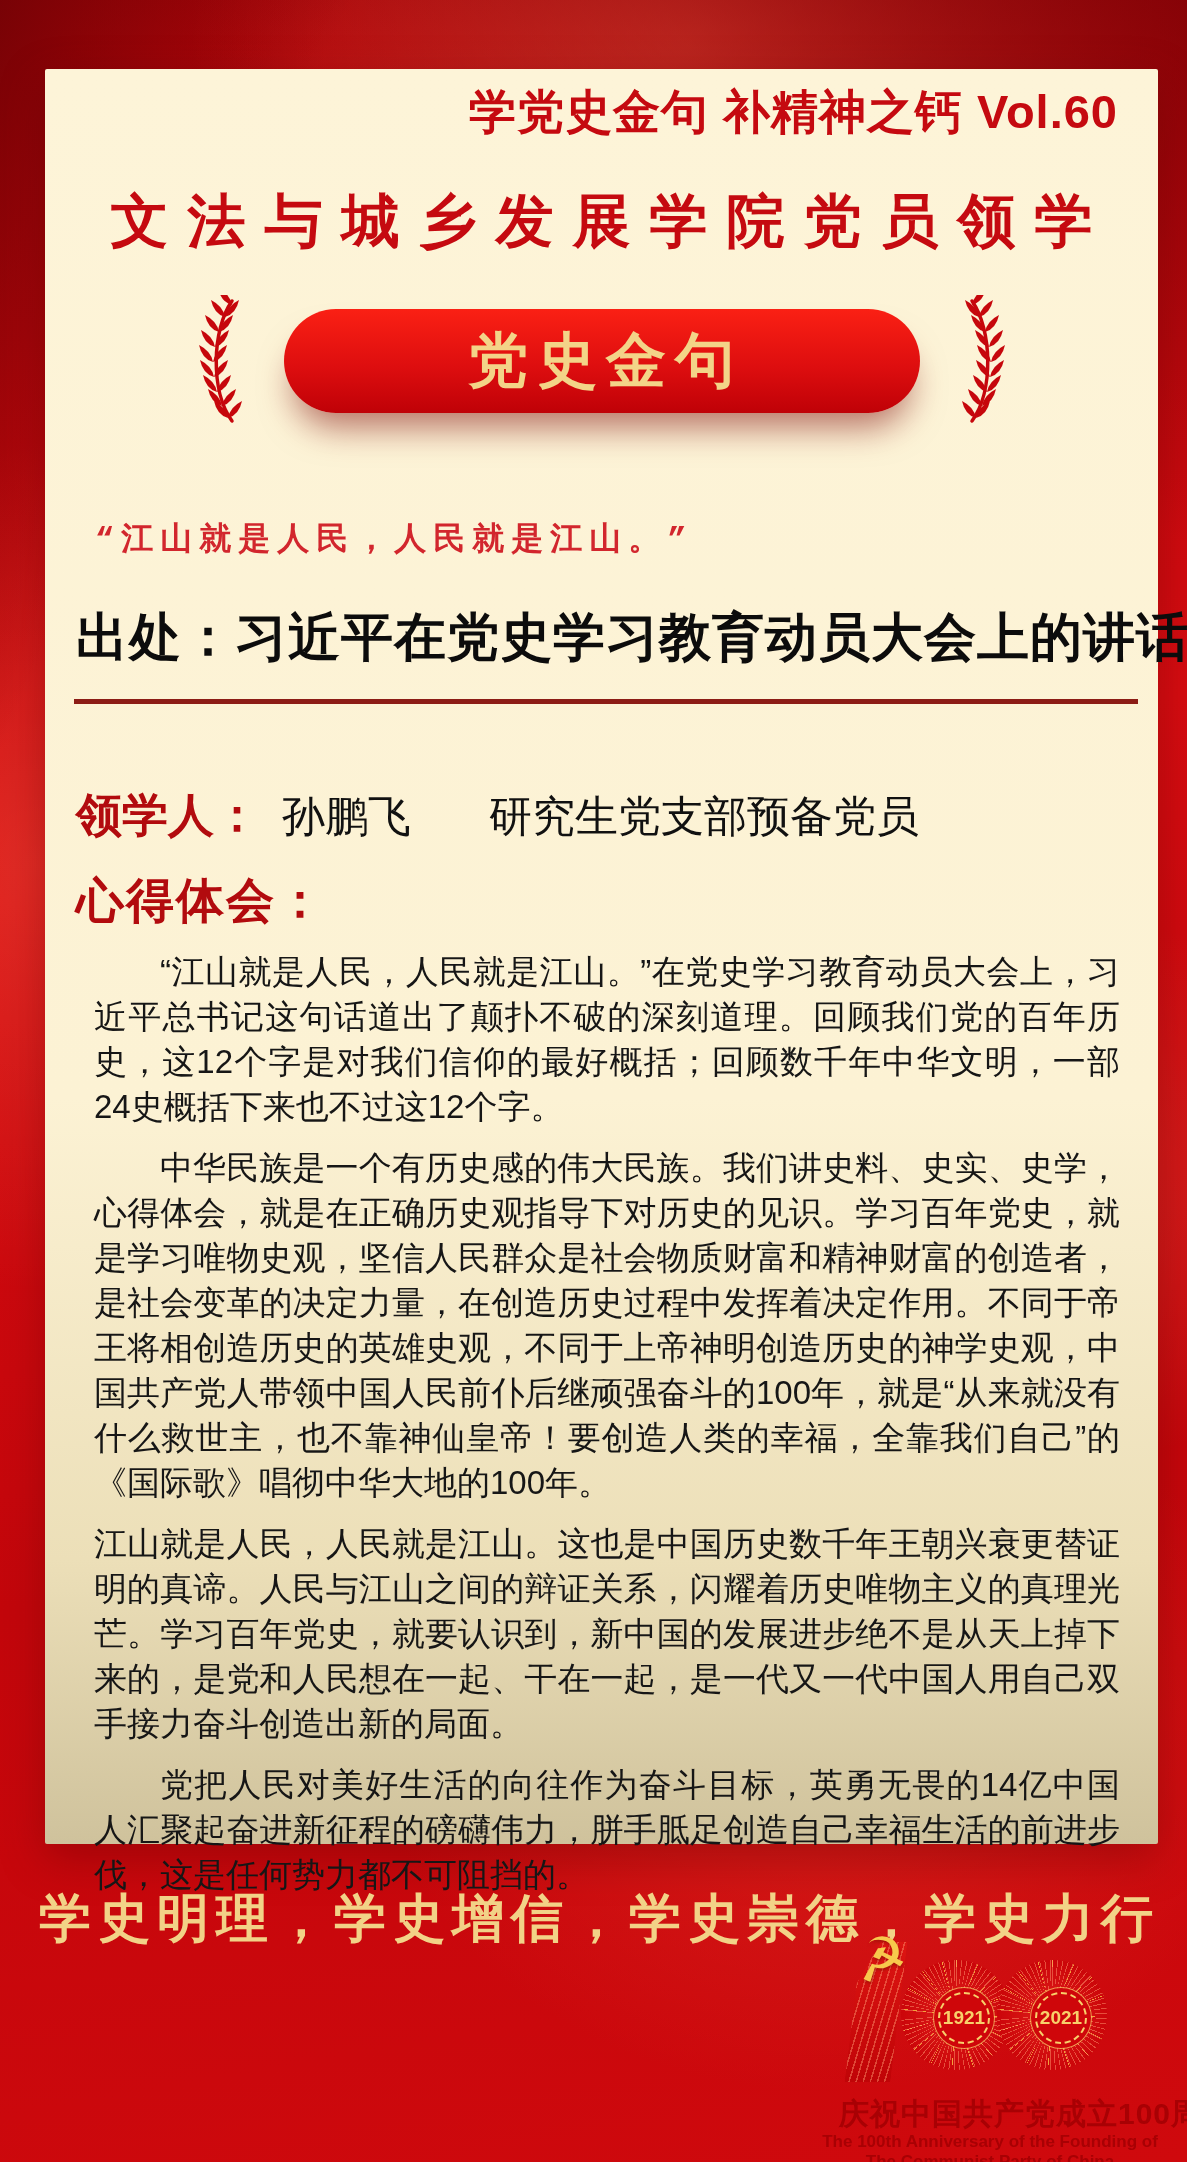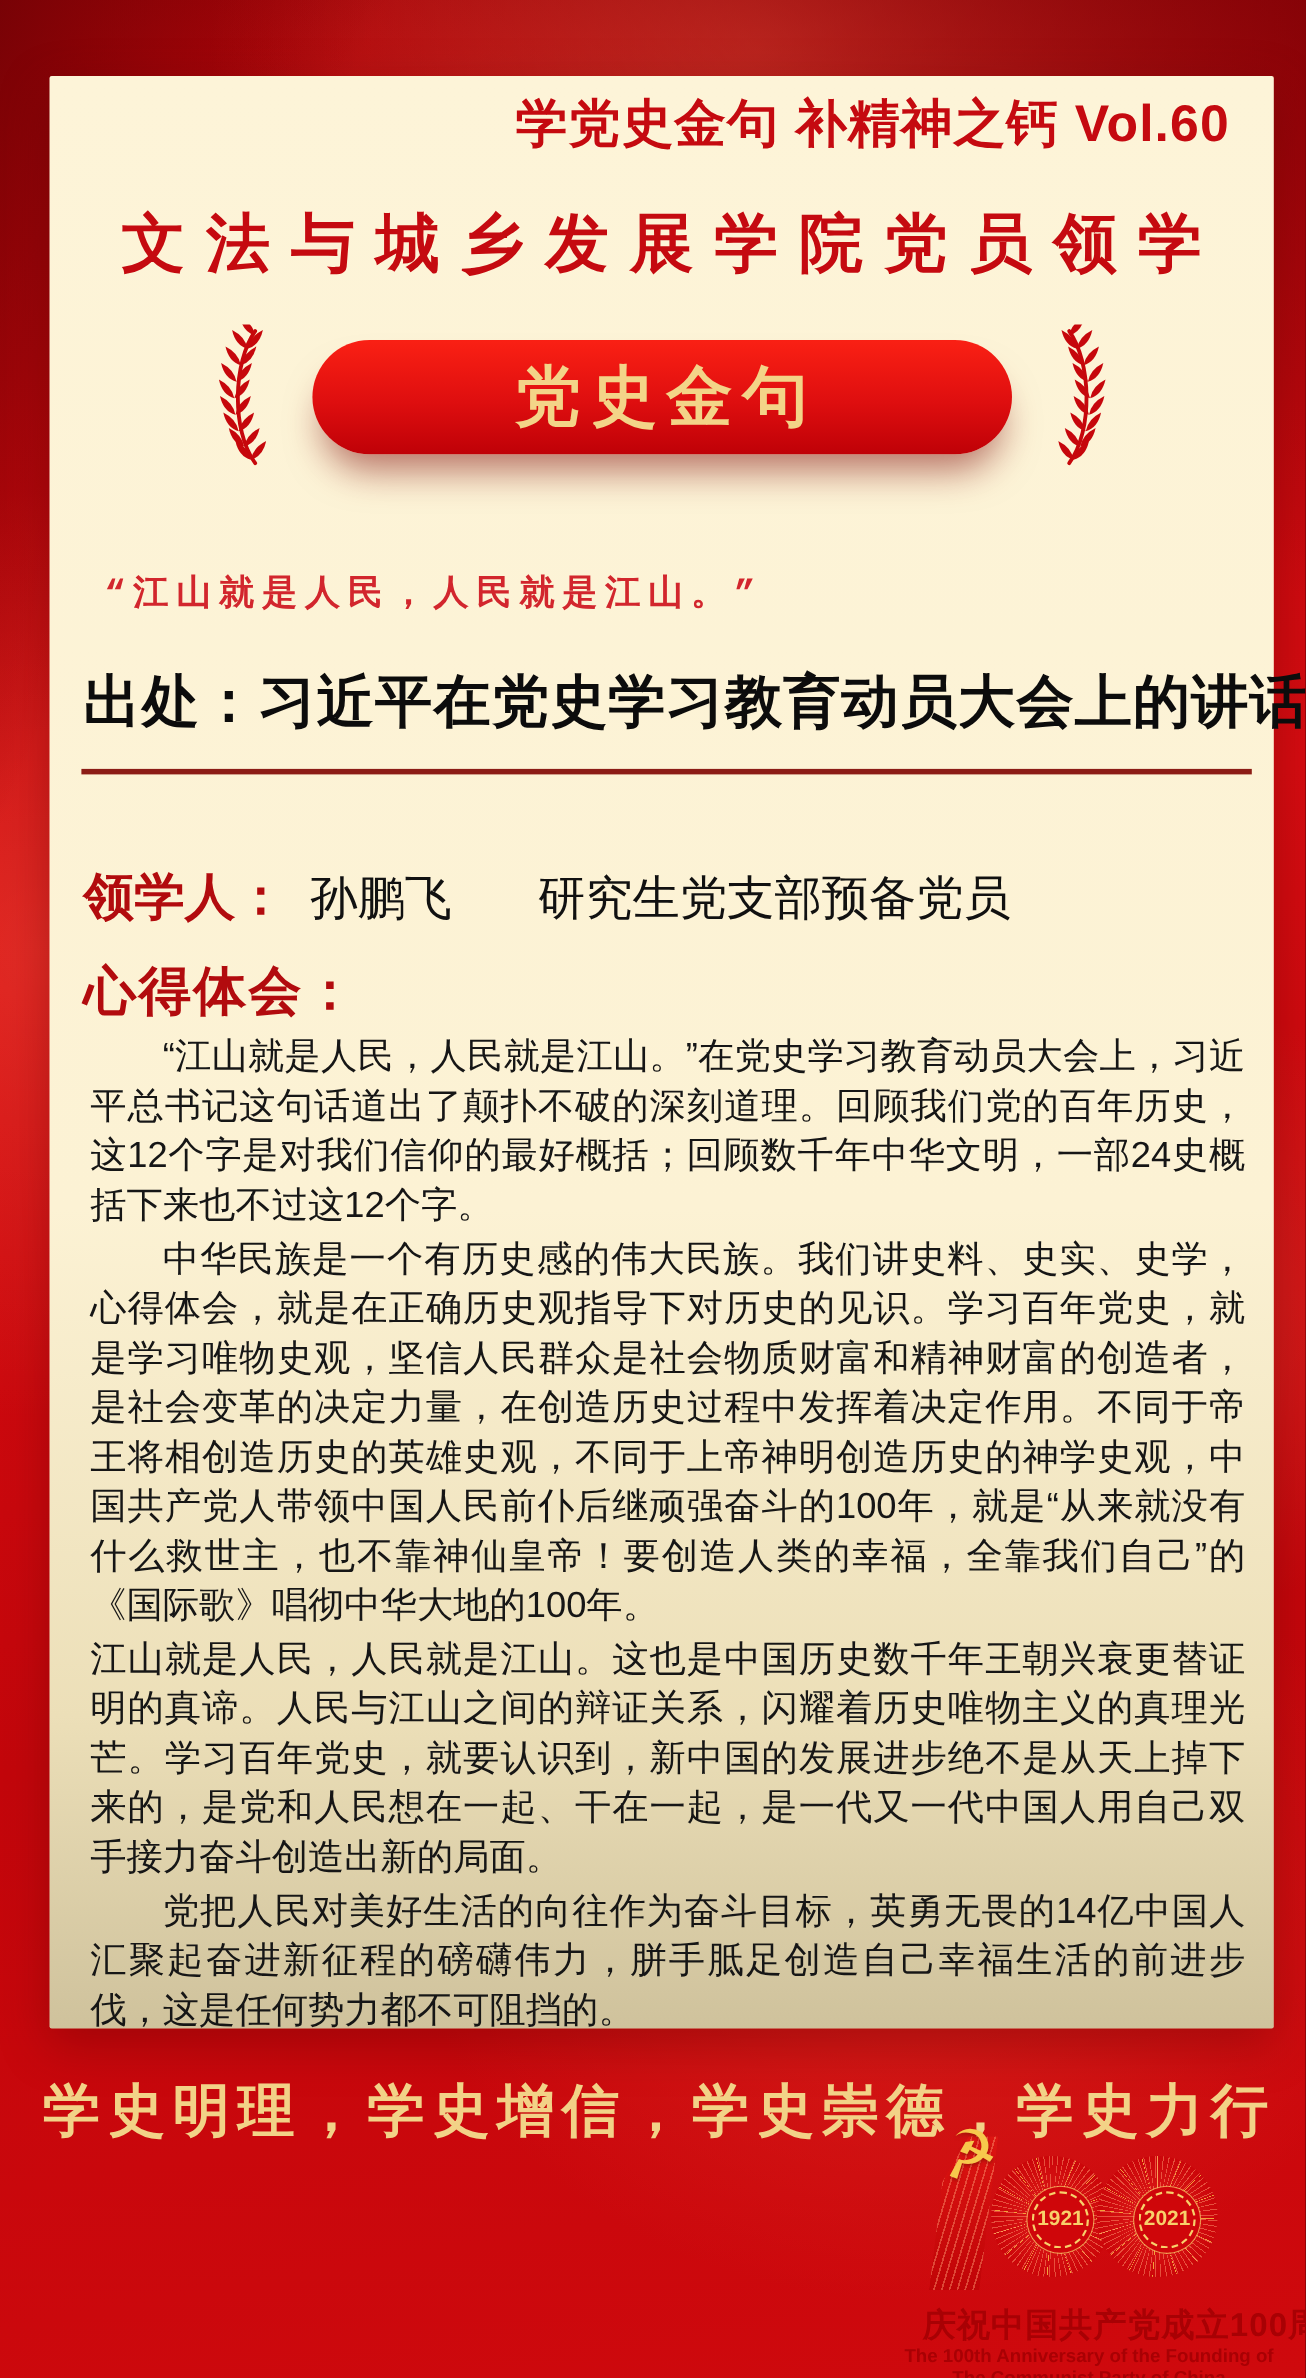--- a/index.html
+++ b/index.html
@@ -61,21 +61,21 @@
   .leader-name{font-size:43px;color:#111;margin-left:22px;}
   .leader-role{font-size:43px;color:#111;margin-left:78px;}
   .reflection-heading{
     position:absolute;top:800px;left:31px;
     font-size:48px;font-weight:bold;color:#b20b0e;letter-spacing:2px;
   }
   .body-text{
     position:absolute;top:864px;left:33px;width:1058px;
     font-size:33px;line-height:45px;color:#161616;text-align:justify;
   }
-  .body-text p{margin:4px;text-indent:2em;}
+  .body-text p{margin:16px;text-indent:2em;}
   .body-text p.no-indent{text-indent:0;}
   
   .footer-slogan{
     position:absolute;top:1884px;left:0;width:100%;white-space:nowrap;
     font-size:52px;font-weight:bold;color:#f2d287;letter-spacing:7px;padding-left:39px;
   }
   .anniversary{position:absolute;left:845px;top:1938px;width:290px;height:224px;}
   .logo-100{position:relative;width:290px;height:148px;}
   .digit-one{
     position:absolute;left:8px;top:4px;width:46px;height:140px;

